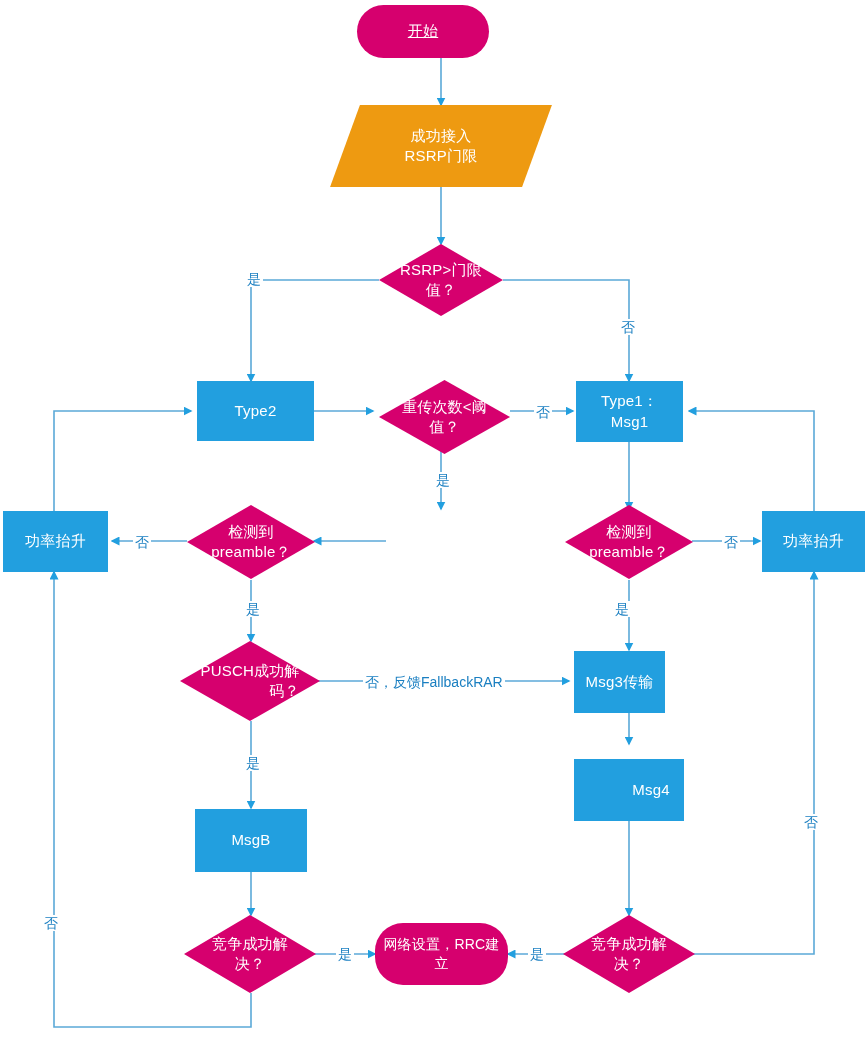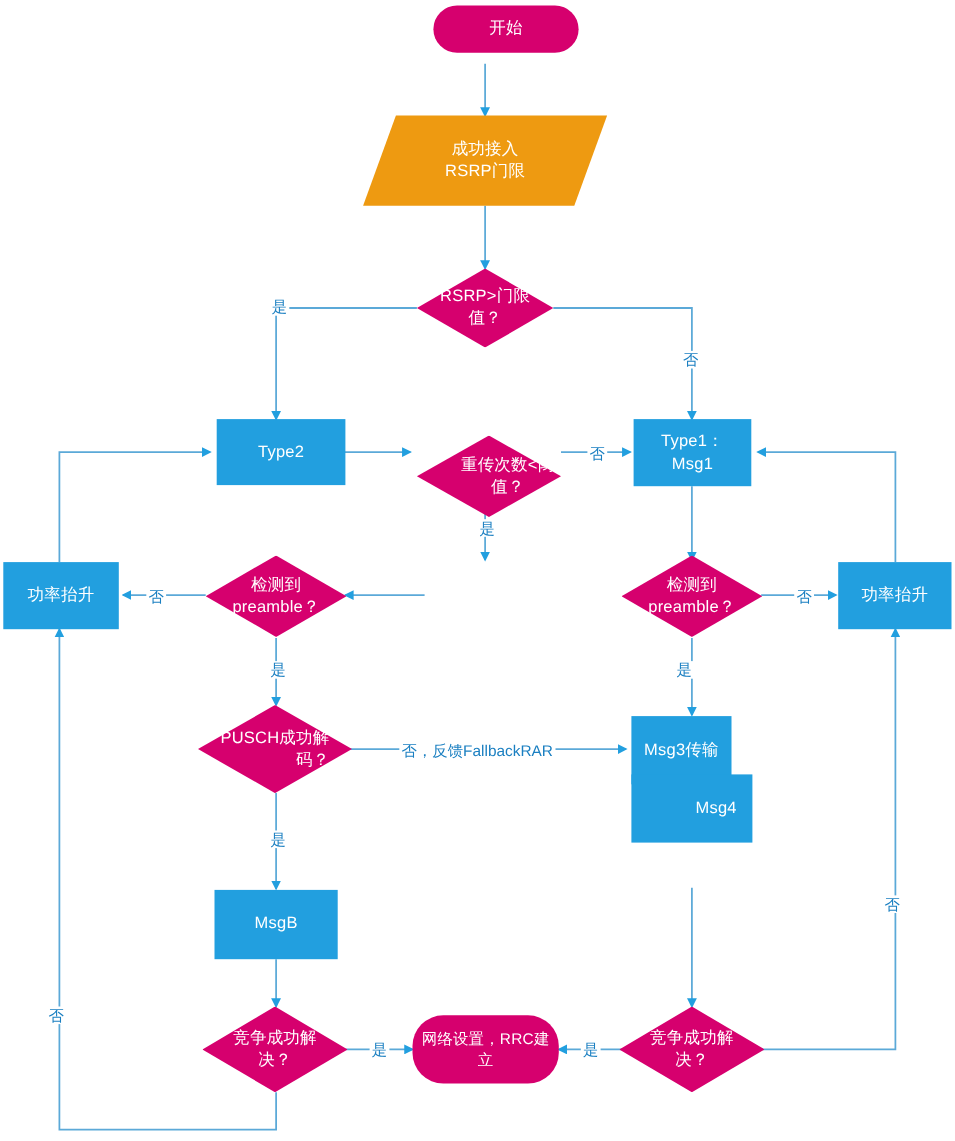--- a/index.html
+++ b/index.html
@@ -121,41 +121,41 @@
       <path d="M314,954 L375,954"></path>
 
       <path d="M566,954 L508,954"></path>
 
       <path d="M251,993 L251,1027 L54,1027 L54,572"></path>
 
       <path d="M692,954 L814,954 L814,572"></path>
     </g>
   </svg>
 
-  <div class="node n-terminator" style="left:394px; top:5px; width:132px; height:43px;">
+  <div class="node n-terminator" style="left:357px; top:5px; width:132px; height:53px;text-decoration:underline;">
     <span>开始</span>
   </div>
 
   <div class="node n-io" style="left:345px; top:105px; width:192px; height:82px;">
     <div class="skew"></div>
     <span style="white-space:pre-line;">成功接入
 RSRP门限</span>
   </div>
 
   <div class="node n-decision" style="left:379px; top:244px; width:124px; height:72px;">
     <div class="dia"></div>
     <span style="white-space:pre-line;">RSRP&gt;门限
 值？</span>
   </div>
 
   <div class="node n-process" style="left:197px; top:381px; width:117px; height:60px;">
     <span style="white-space:pre-line;">Type2</span>
   </div>
 
-  <div class="node n-decision" style="left:379px; top:396px; width:131px; height:74px;justify-content:flex-end;">
+  <div class="node n-decision" style="left:379px; top:380px; width:131px; height:74px;">
     <div class="dia"></div>
     <span style="white-space:pre-line;">重传次数&lt;阈
 值？</span>
   </div>
 
   <div class="node n-process" style="left:576px; top:381px; width:107px; height:61px;">
     <span style="white-space:pre-line;">Type1：
 Msg1</span>
   </div>
 
@@ -183,21 +183,21 @@
   <div class="node n-decision" style="left:180px; top:641px; width:140px; height:80px;">
     <div class="dia"></div>
     <span style="white-space:pre-line;text-align:right;">PUSCH成功解
 码？</span>
   </div>
 
   <div class="node n-process" style="left:574px; top:651px; width:91px; height:62px;">
     <span style="white-space:pre-line;">Msg3传输</span>
   </div>
 
-  <div class="node n-process" style="left:574px; top:704px; width:110px; height:62px;padding-left:44px;">
+  <div class="node n-process" style="left:574px; top:759px; width:110px; height:62px;padding-left:44px;">
     <span style="white-space:pre-line;">Msg4</span>
   </div>
 
   <div class="node n-process" style="left:195px; top:809px; width:112px; height:63px;">
     <span style="white-space:pre-line;">MsgB</span>
   </div>
 
   <div class="node n-decision" style="left:184px; top:915px; width:132px; height:78px;">
     <div class="dia"></div>
     <span style="white-space:pre-line;">竞争成功解

